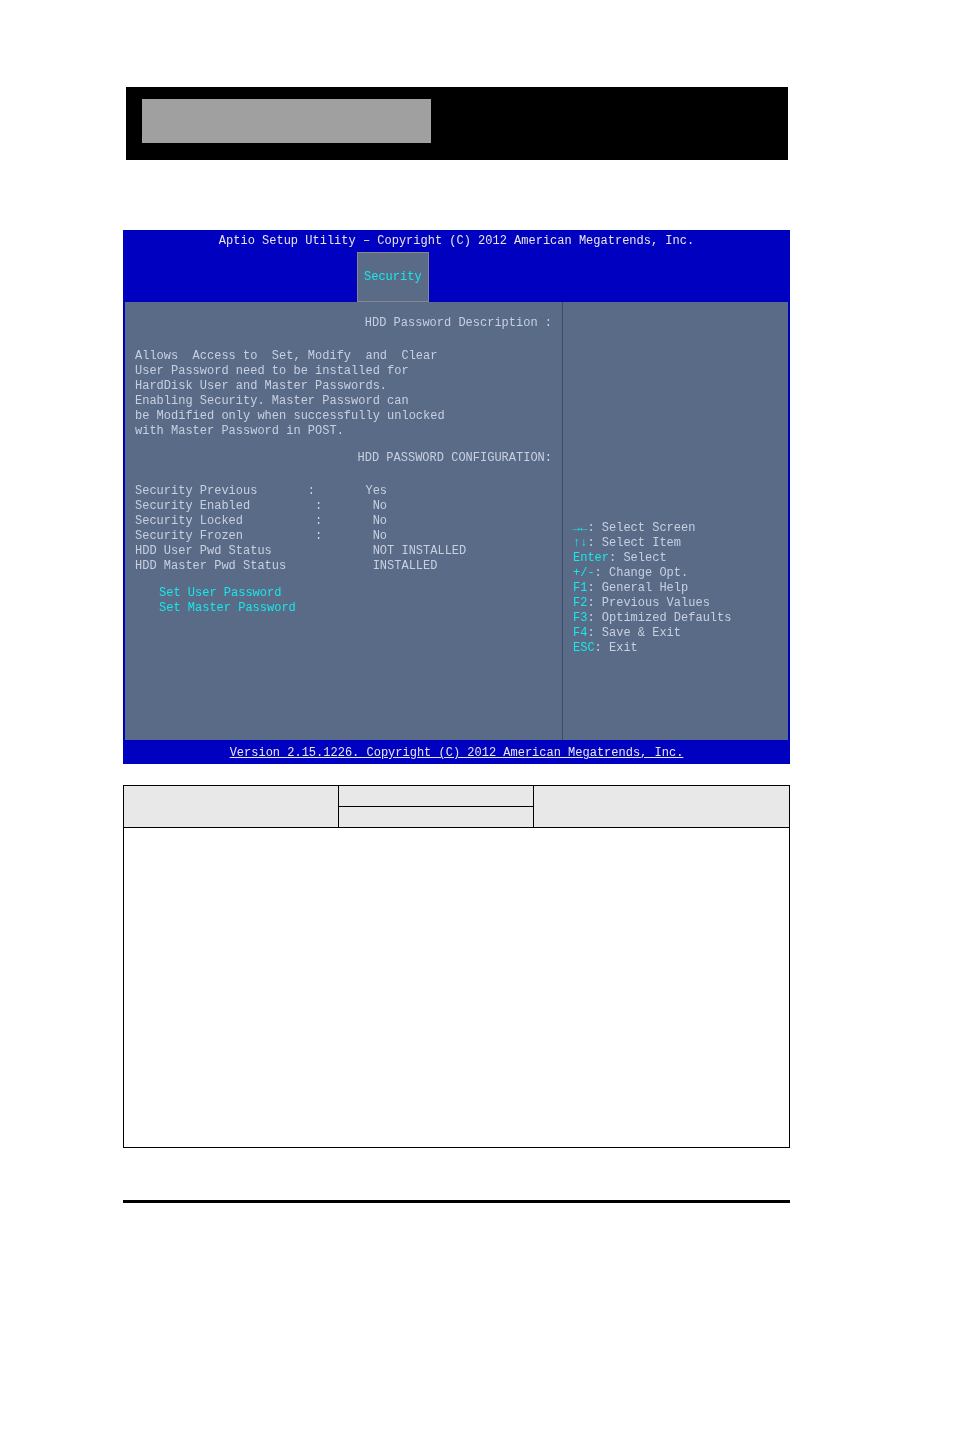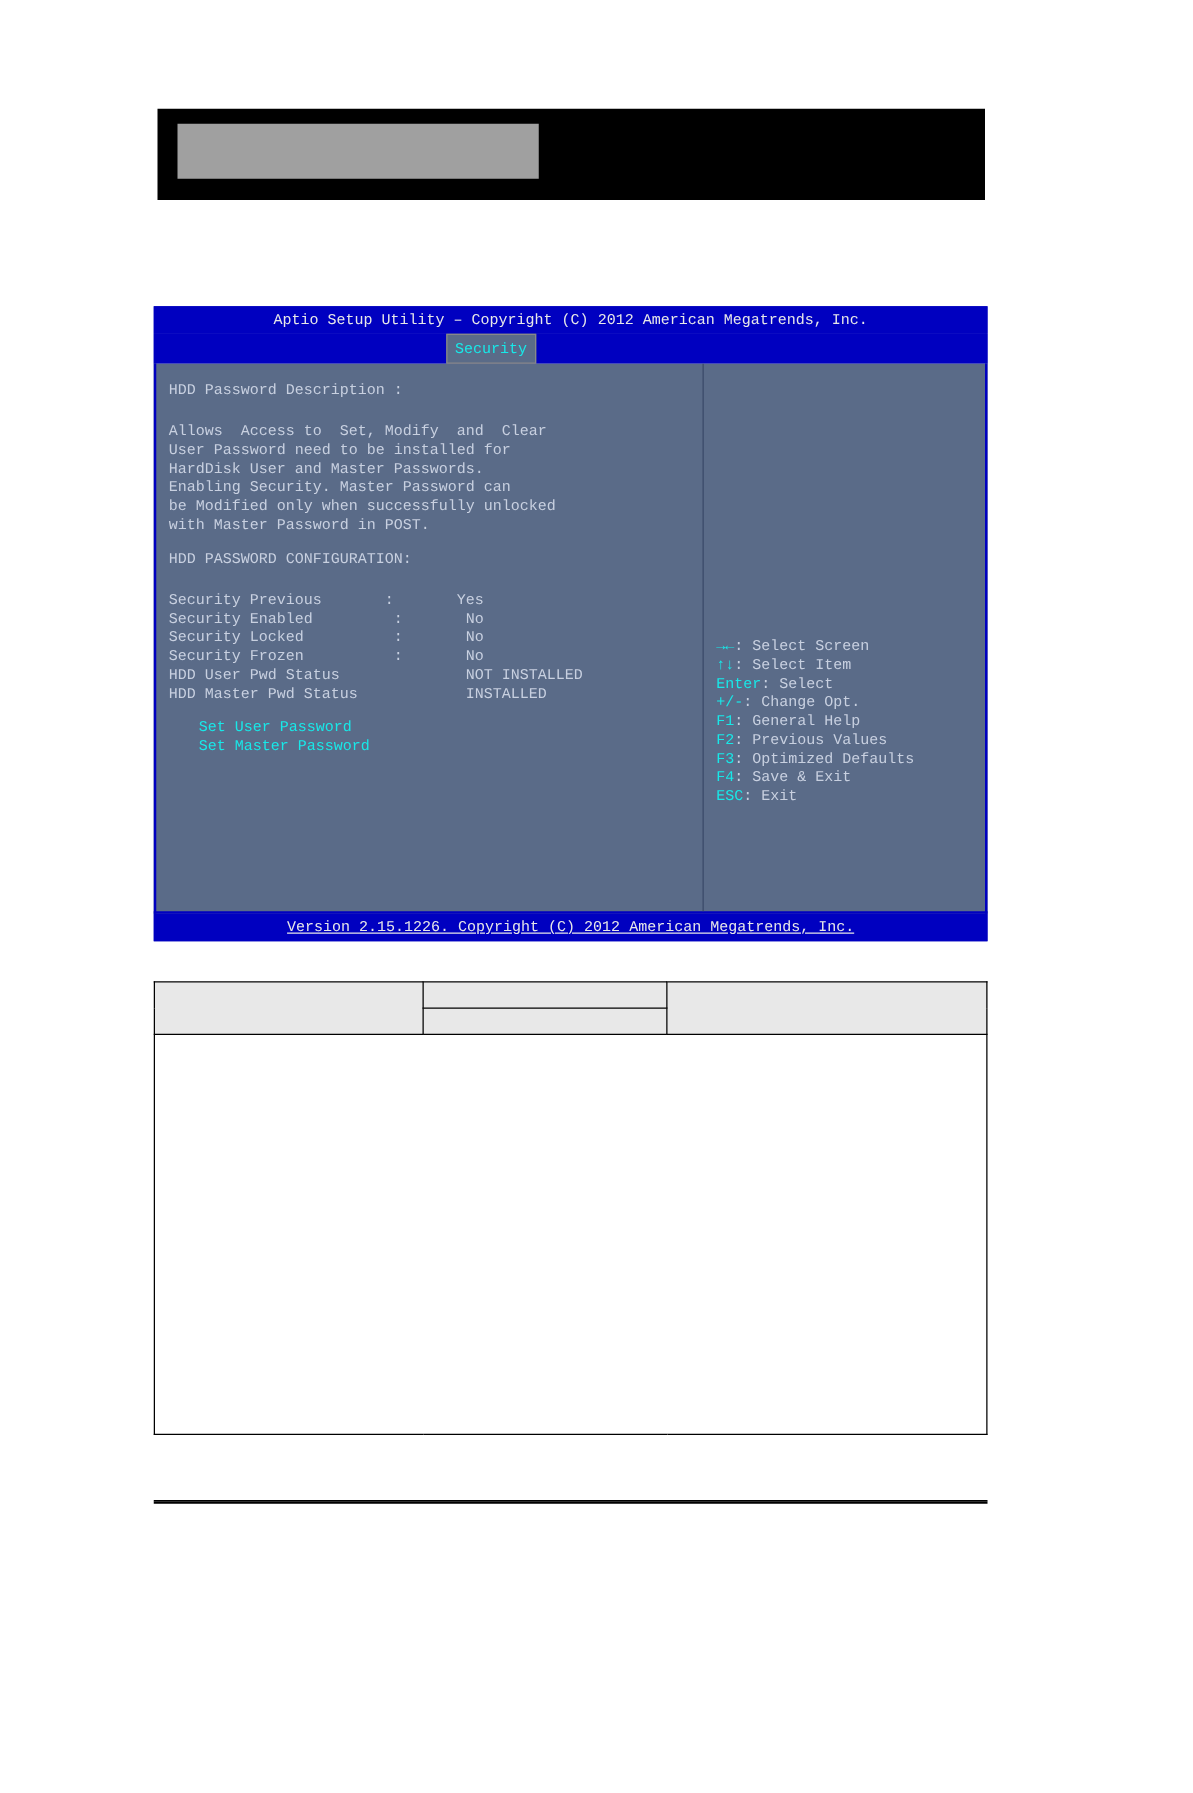--- a/index.html
+++ b/index.html
@@ -21,21 +21,21 @@
     .header-grey {
       position: absolute;
       top: 99px;
       left: 142px;
       width: 289px;
       height: 44px;
       background: #a0a0a0;
     }
     .bios-container {
       position: absolute;
-      top: 245px;
+      top: 230px;
       left: 123px;
       width: 667px;
       height: 492px;
       font-family: 'Courier New', monospace;
       font-size: 12px;
     }
     .bios-title-bar {
       background: #0000c0;
       color: #e8e8e8;
       text-align: center;
@@ -45,39 +45,39 @@
     .bios-tab-row {
       background: #0000c0;
       padding: 0;
       border-left: 2px solid #0000c0;
       border-right: 2px solid #0000c0;
     }
     .bios-tab {
       display: inline-block;
       background: #5a6b88;
       color: #18e8e8;
-      padding: 4px 6px;
+      padding: 17px 6px;
       margin-left: 232px;
       border: 1px solid #888;
     }
     .bios-body {
       display: flex;
       background: #5a6b88;
       height: 440px;
       border: 2px solid #0000c0;
       border-top: none;
     }
     .bios-left {
       flex: 1;
       padding: 14px 10px;
       color: #c8d0e0;
       border-right: 1px solid #3a4a68;
       line-height: 1.25;
     }
-    .bios-left .section { margin-bottom: 6px; }
+    .bios-left .section { margin-bottom: 6px; text-align: right; }
     .bios-left .desc-line { white-space: pre; }
     .config-row { white-space: pre; }
     .bios-left .clickable { color: #18e8e8; margin-left: 24px; }
     .bios-right {
       width: 225px;
       padding: 14px 10px;
       color: #c8d0e0;
       line-height: 1.25;
     }
     .bios-right .spacer { height: 205px; }

